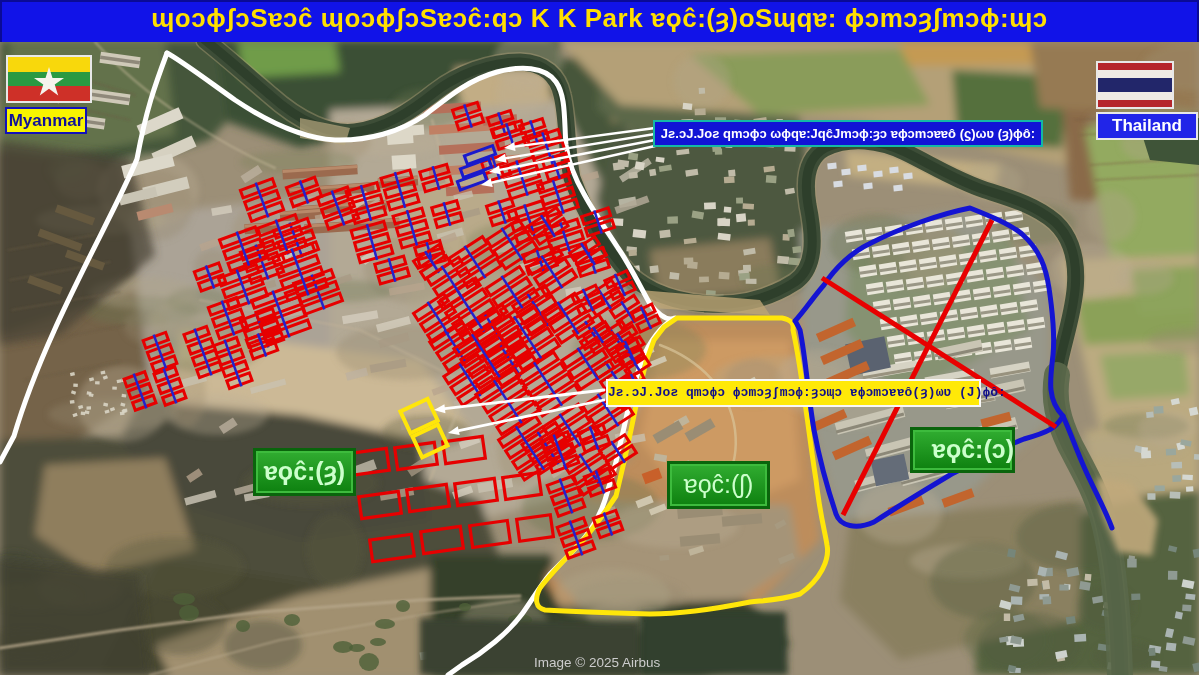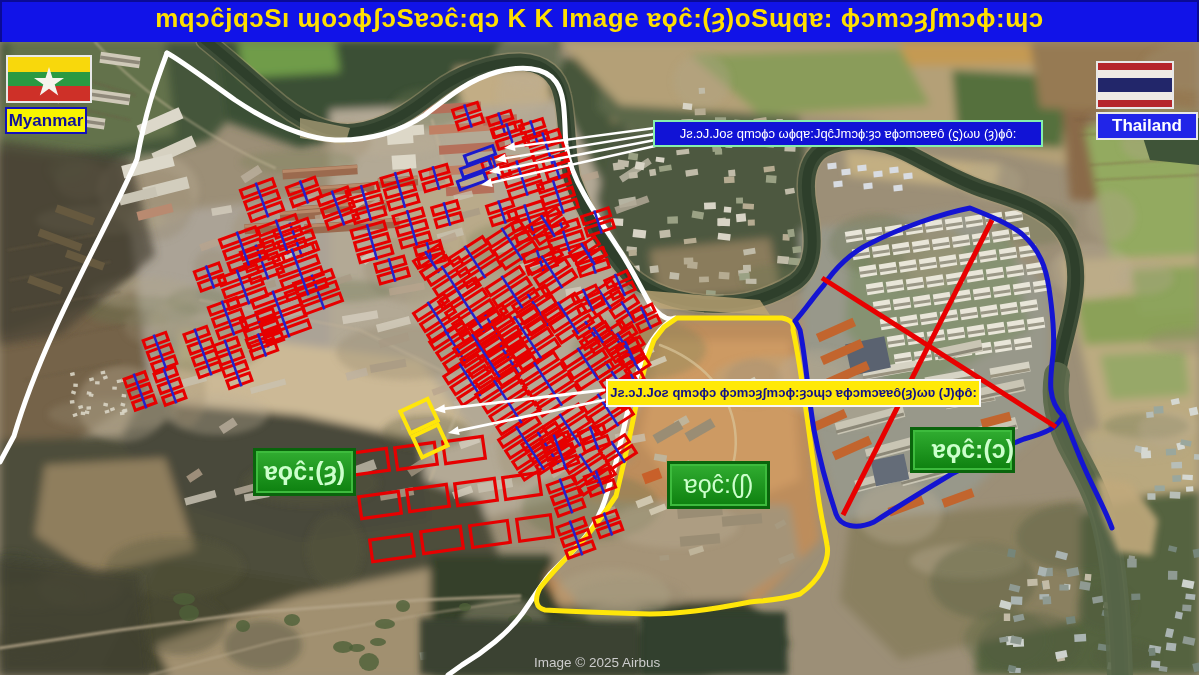--- a/index.html
+++ b/index.html
@@ -1421,34 +1421,34 @@
 <line x1="604.0" y1="390.0" x2="444.9" y2="408.7" stroke="#ffffff" stroke-width="2.8" opacity="1" stroke-linecap="round"></line>
     <polygon points="434.0,410.0 444.4,404.2 445.5,413.2" fill="#ffffff"></polygon>
 <line x1="604.0" y1="400.0" x2="458.8" y2="430.7" stroke="#ffffff" stroke-width="2.8" opacity="1" stroke-linecap="round"></line>
     <polygon points="448.0,433.0 457.8,426.3 459.7,435.1" fill="#ffffff"></polygon>
 
 <text x="534" y="667" font-size="13.5" fill="#cccccc" font-family="Liberation Sans,sans-serif">Image © 2025 Airbus</text>
 </svg>
 
 <div style="position:absolute;left:0;top:0;width:1199px;height:42px;background:#1113e8;border-top:2px solid #0a0a96;border-left:2px solid #0a0a96;border-right:2px solid #0a0a96;box-sizing:border-box;"></div>
 
-<div style="position:absolute;left:0;top:3px;width:1199px;text-align:center;color:#ffdf00;font-weight:bold;font-size:26px;letter-spacing:0.5px;white-space:nowrap;">mqɔĉjqɔSı ɰoɔɸʃɔSɐɔĉ:qɔ  K K Image ɐϙĉ:(ȝ)oSɰqɐ: ɸɔmɔȝʃmɔɸ:ɰɔ</div>
+<div style="position:absolute;left:0;top:3px;width:1199px;text-align:center;color:#ffdf00;font-weight:bold;font-size:26px;letter-spacing:0.5px;white-space:nowrap;">ɰoɔɸʃɔSɐɔĉ ɰoɔɸʃɔSɐɔĉ:qɔ  K K Park ɐϙĉ:(ȝ)oSɰqɐ: ɸɔmɔȝʃmɔɸ:ɰɔ</div>
 
 <div style="position:absolute;left:6px;top:55px;width:86px;height:48px;border:2px solid #e8e8e8;box-sizing:border-box;background:linear-gradient(#f8d80c 0,#f8d80c 33%,#2a9a42 33%,#2a9a42 66%,#ce3028 66%,#ce3028 100%);">
     <svg width="82" height="44" viewBox="0 0 82 44" style="display:block">
       <polygon points="41,10 44.5,20.9 56,20.9 46.7,27.6 50.2,38.5 41,31.8 31.8,38.5 35.3,27.6 26,20.9 37.5,20.9" fill="#f5f3ec"></polygon>
     </svg>
   </div>
 
 <div style="position:absolute;left:5px;top:107px;width:82px;height:27px;background:#f8f400;border:2px solid #1111bb;box-sizing:border-box;color:#111199;font-weight:bold;font-size:17px;text-align:center;line-height:23px;">Myanmar</div>
 
 <div style="position:absolute;left:1096px;top:61px;width:78px;height:48px;border:2px solid #e8e8e8;box-sizing:border-box;background:linear-gradient(#b5252c 0,#b5252c 16.7%,#efeae4 16.7%,#efeae4 33.3%,#22266a 33.3%,#22266a 66.7%,#efeae4 66.7%,#efeae4 83.3%,#b5252c 83.3%,#b5252c 100%);"></div>
 
 <div style="position:absolute;left:1096px;top:112px;width:102px;height:28px;background:#2125e8;border:2px solid #e8e8e8;box-sizing:border-box;color:#ffffff;font-weight:bold;font-size:17px;text-align:center;line-height:24px;">Thailand</div>
 
-<div style="position:absolute;left:653px;top:120px;width:390px;height:27px;background:#1113d6;border:2px solid #86efac;box-sizing:border-box;color:#ffffff;font-size:13px;font-weight:normal;text-align:center;line-height:23px;white-space:nowrap;">Jƨ.ɔJ.Joƨ qmɔɸɔ ωɸqɐ:JqĉJmɔɸ:ȝɔ ɐɸɔmɔɐɐô (ϛ)ωʋ (ȝ)ɸô:</div>
-
-<div style="position:absolute;left:606px;top:379px;width:375px;height:28px;background:#ffe908;border:2px solid #f8f8f8;box-sizing:border-box;color:#10108a;font-size:13px;font-weight:bold;text-align:center;line-height:24px;white-space:nowrap;">Jƨ.ɔJ.Joƨ qmɔɸɔ ɸɔmɔȝʃmɔɸ:ȝɔɰɔ ɐɸɔmɔɐɐô(ȝ)ωʋ (J)ɸô:</div>
+<div style="position:absolute;left:653px;top:120px;width:390px;height:27px;background:#1113d6;border:2px solid #14b8a6;box-sizing:border-box;color:#ffffff;font-size:13px;font-weight:bold;text-align:center;line-height:23px;white-space:nowrap;">Jƨ.ɔJ.Joƨ qmɔɸɔ ωɸqɐ:JqĉJmɔɸ:ȝɔ ɐɸɔmɔɐɐô (ϛ)ωʋ (ȝ)ɸô:</div>
+
+<div style="position:absolute;left:606px;top:379px;width:375px;height:28px;background:#ffe908;border:2px solid #f8f8f8;box-sizing:border-box;color:#10108a;font-size:13px;font-weight:bold;text-align:center;line-height:24px;white-space:nowrap;font-family:Liberation Mono, monospace;">Jƨ.ɔJ.Joƨ qmɔɸɔ ɸɔmɔȝʃmɔɸ:ȝɔɰɔ ɐɸɔmɔɐɐô(ȝ)ωʋ (J)ɸô:</div>
 
 <div style="position:absolute;left:231px;top:448px;width:103px;height:48px;background:linear-gradient(180deg,#31ad31,#0d800f);border:3px solid #0a640c;box-shadow:inset 0 0 0 2px #3dbb3d;box-sizing:border-box;color:#ccffcc;font-weight:bold;font-size:25px;text-align:center;line-height:40px;white-space:nowrap;margin-left:22px;">ɐϙĉ:(ȝ)</div>
 
 <div style="position:absolute;left:667px;top:425px;width:103px;height:48px;background:linear-gradient(180deg,#31ad31,#0d800f);border:3px solid #0a640c;box-shadow:inset 0 0 0 2px #3dbb3d;box-sizing:border-box;color:#ccffcc;font-weight:normal;font-size:25px;text-align:center;line-height:40px;white-space:nowrap;margin-top:36px;">ɐϙĉ:(ʃ)</div>
 
 <div style="position:absolute;left:910px;top:427px;width:105px;height:46px;background:linear-gradient(180deg,#31ad31,#0d800f);border:3px solid #0a640c;box-shadow:inset 0 0 0 2px #3dbb3d;box-sizing:border-box;color:#ccffcc;font-weight:bold;font-size:25px;text-align:center;line-height:38px;white-space:nowrap;padding-left:19px;">ɐϙĉ:(ɔ)</div>
 </body></html>

